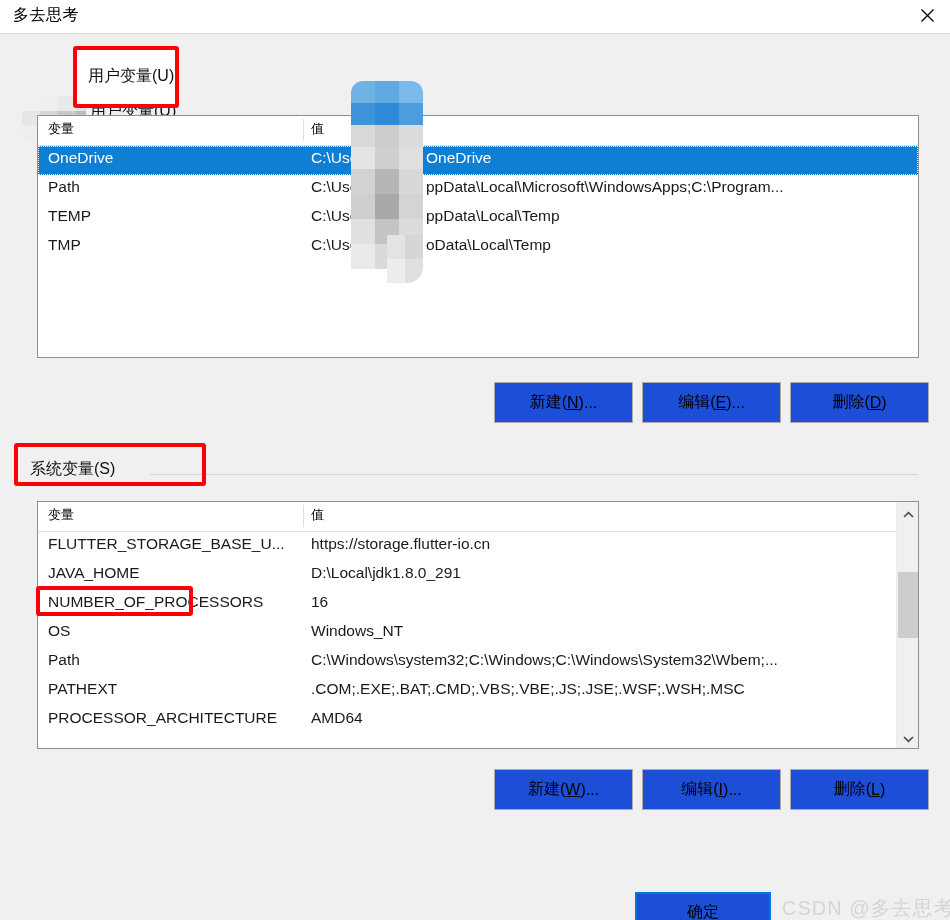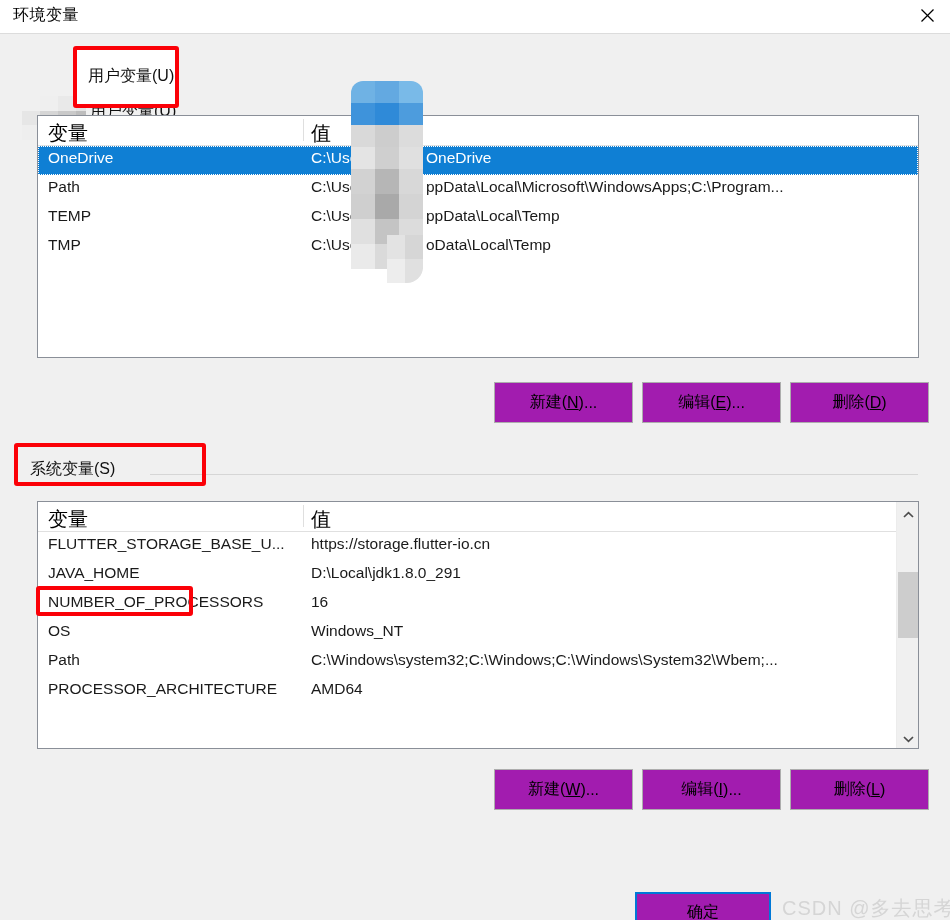--- a/index.html
+++ b/index.html
@@ -84,21 +84,21 @@
   }
   .lv-head {
     position: relative;
     height: 29px;
     border-bottom: 1px solid #e0e0e0;
     background: #ffffff;
   }
   .lv-head .col {
     position: absolute;
     top: 4px;
-    font-size: 20px;
+    font-size: 13px;
     color: #000000;
   }
   .lv-head .colsep {
     position: absolute;
     top: 3px;
     width: 1px; height: 22px;
     background: #dfdfdf;
   }
   .lv-rows { position: relative; text-align: right; }
   .lv-row {
@@ -149,21 +149,21 @@
     position: absolute;
     left: 1px;
     width: 20px;
     background: #cdcdcd;
   }
 
   
   .btn {
     position: absolute;
     box-sizing: border-box;
-    background: #a21caf;
+    background: #1d4ed8;
     border: 1px solid #adadad;
     font-family: "Liberation Sans", "DejaVu Sans", sans-serif;
     font-size: 16px;
     color: #000000;
     display: flex;
     align-items: center;
     justify-content: center;
     cursor: default;
     white-space: nowrap;
   }
@@ -192,21 +192,21 @@
     color: #d5d5d5;
     white-space: nowrap;
     pointer-events: none;
     letter-spacing: 1px;
   }
 </style>
 </head>
 <body>
 
 <div class="titlebar">
-  <div class="titlebar-text">环境变量</div>
+  <div class="titlebar-text">多去思考</div>
   <div class="close-btn">
     <span>
       <svg width="13" height="13" viewBox="0 0 13 13">
         <line x1="0.5" y1="0.5" x2="12.5" y2="12.5" stroke="#000" stroke-width="1.3"></line>
         <line x1="12.5" y1="0.5" x2="0.5" y2="12.5" stroke="#000" stroke-width="1.3"></line>
       </svg>
     </span>
   </div>
 </div>
 
@@ -341,20 +341,24 @@
       </div>
       <div class="lv-row">
         <span class="name">OS</span>
         <span class="value" style="left:273px;">Windows_NT</span>
       </div>
       <div class="lv-row">
         <span class="name">Path</span>
         <span class="value" style="left:273px;">C:\Windows\system32;C:\Windows;C:\Windows\System32\Wbem;...</span>
       </div>
       <div class="lv-row">
+        <span class="name">PATHEXT</span>
+        <span class="value" style="left:273px;">.COM;.EXE;.BAT;.CMD;.VBS;.VBE;.JS;.JSE;.WSF;.WSH;.MSC</span>
+      </div>
+      <div class="lv-row">
         <span class="name">PROCESSOR_ARCHITECTURE</span>
         <span class="value" style="left:273px;">AMD64</span>
       </div>
 
     </div>
 
     <div class="scrollbar" style="height:246px;">
       <div class="sb-arrow up">
         <span>
           <svg width="11" height="8" viewBox="0 0 11 8">

